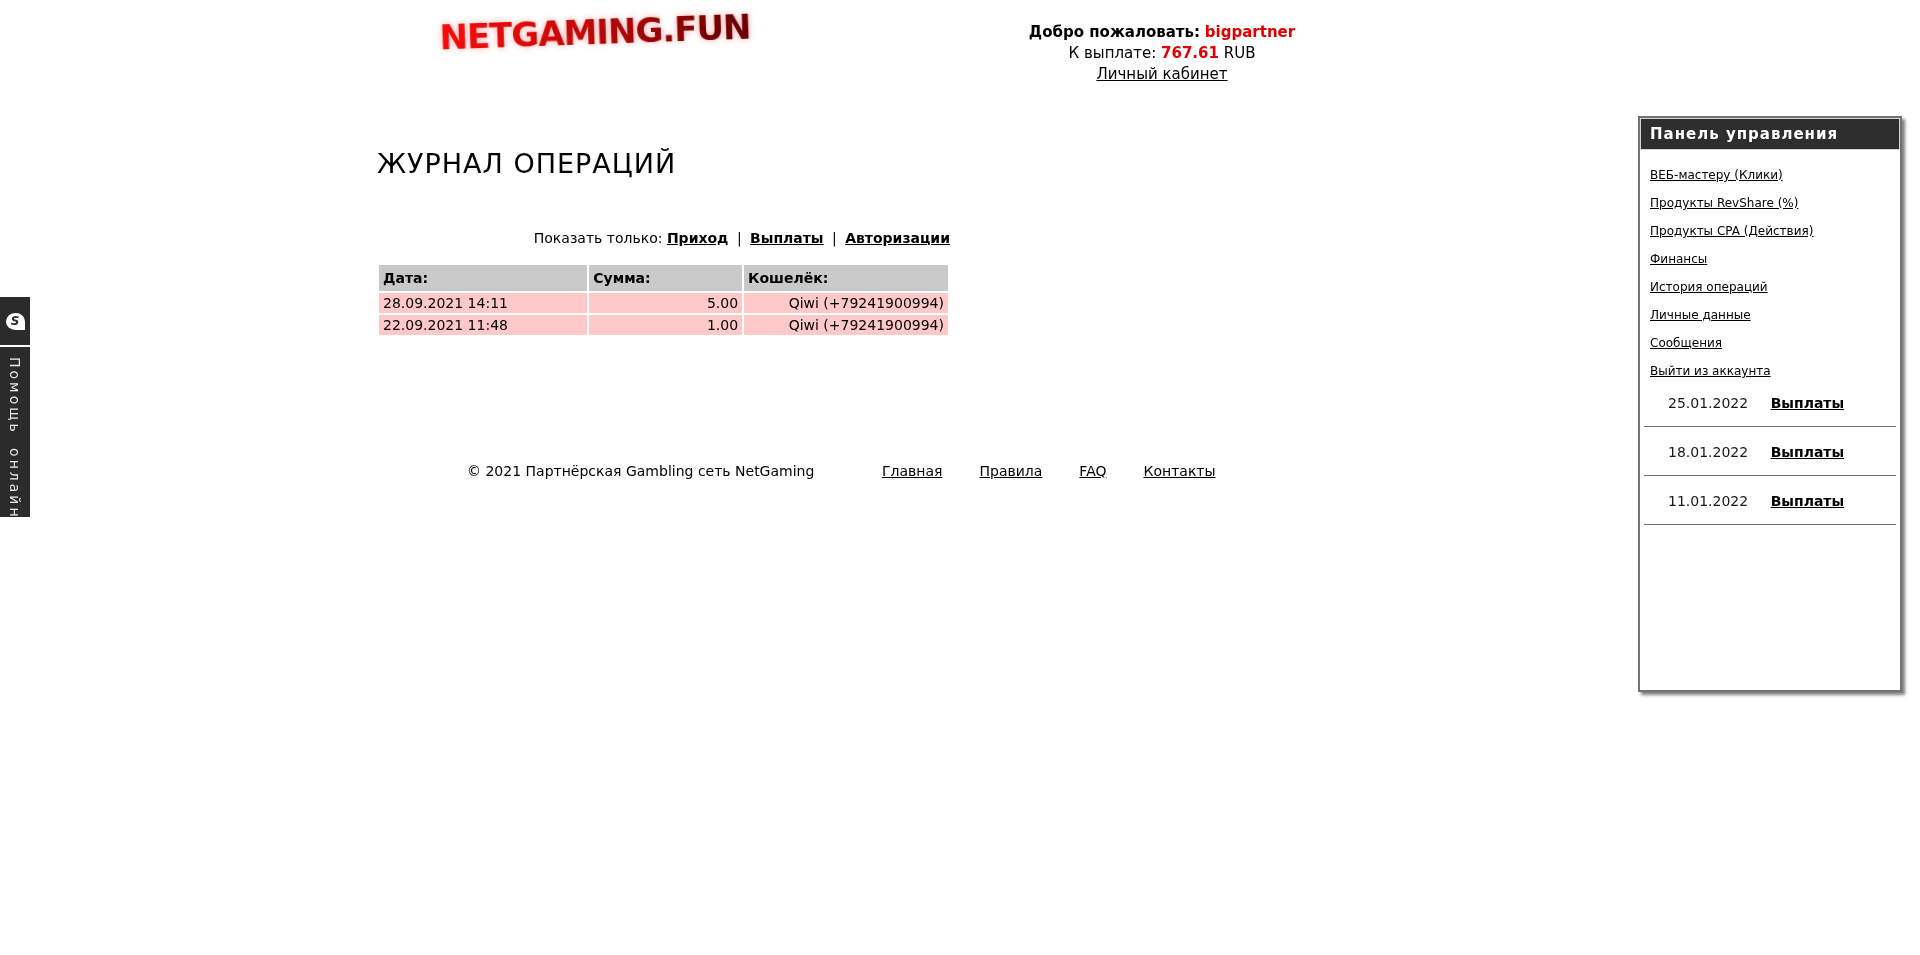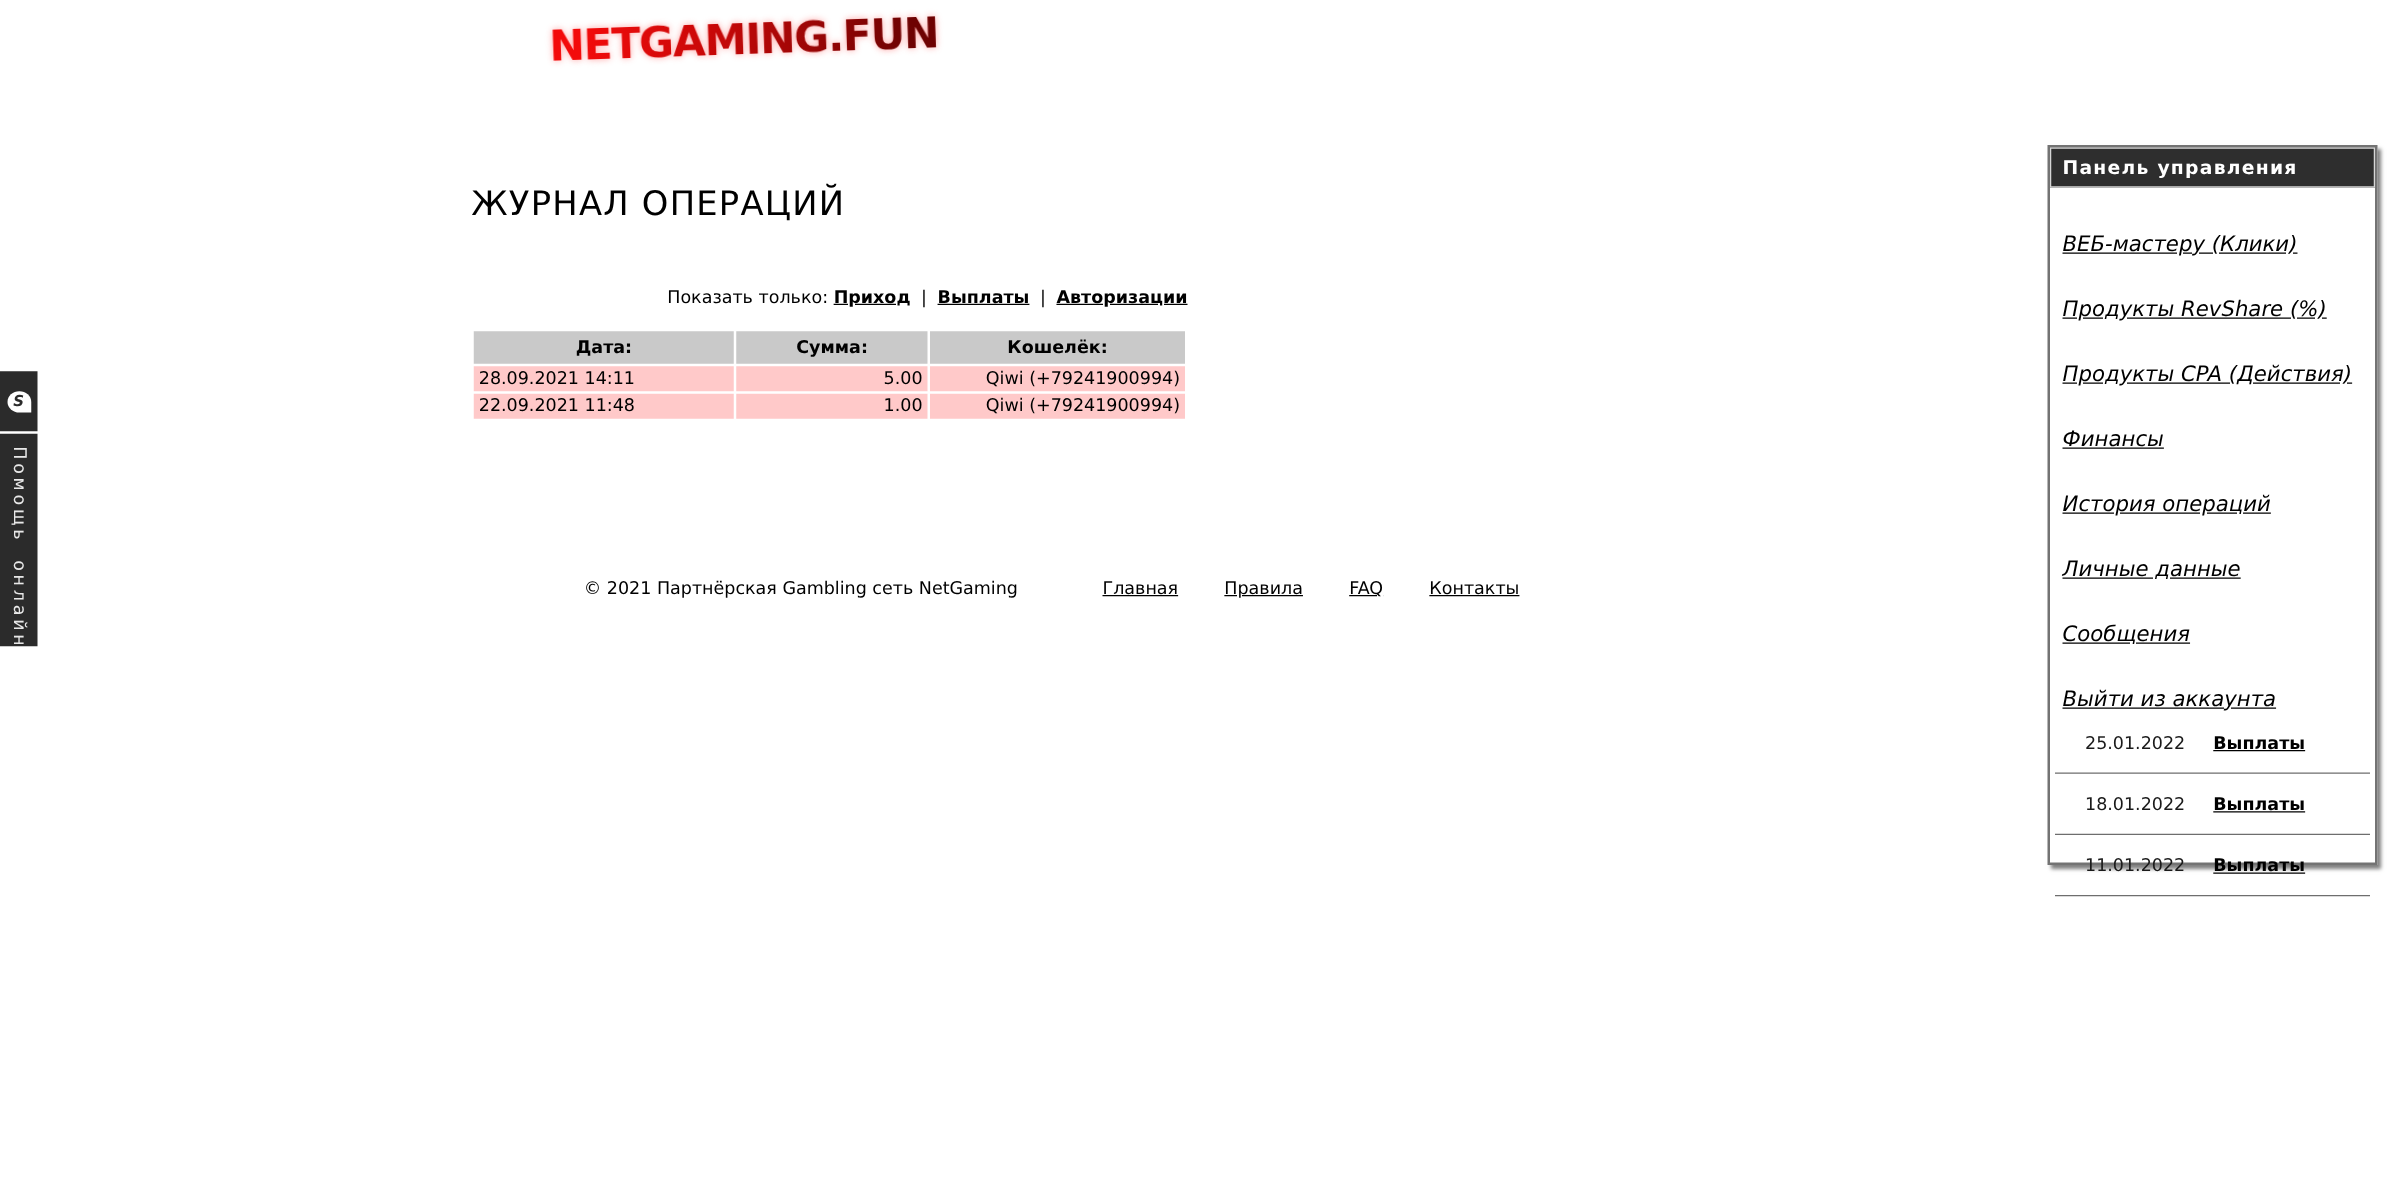--- a/index.html
+++ b/index.html
@@ -59,21 +59,21 @@
 
   .page-title { position: absolute; left: 0; top: 148px; font-size: 27px; font-weight: 400; letter-spacing: 1px; white-space: nowrap; }
 
   .filter { position: absolute; left: 0; top: 230px; width: 573px; text-align: right; font-size: 14px; }
   .filter a { font-weight: bold; text-decoration: underline; cursor: pointer; }
   .filter .sep { margin: 0 4px; }
 
   table.ops { position: absolute; left: 0; top: 263px; width: 573px; border-collapse: separate; border-spacing: 2px; }
   table.ops th {
     background: #c9c9c9; font-size: 14px; font-weight: bold;
-    padding: 5px 4px; text-align: center;
+    padding: 5px 4px; text-align: left;
   }
   table.ops td { background: #ffc9c9; font-size: 14px; padding: 2px 4px; text-align: right; }
   table.ops td.left { text-align: left; }
   .col-date { width: 210px; } .col-sum { width: 154px; } .col-wallet { width: 205px; }
 
   .info-box {
     position: absolute; left: 658px; top: 146px; width: 268px; height: 236px;
     border: 2px solid #000; background: #fff;
     box-shadow: 3px 4px 4px rgba(0,0,0,0.55);
     padding: 22px 14px; text-align: center;
@@ -91,22 +91,22 @@
     position: absolute; left: 1638px; top: 116px; width: 264px; height: 576px;
     background: #fff; border: 2px solid #737373;
     box-shadow: 3px 3px 3px rgba(0,0,0,0.5);
   }
   .side-header {
     background: #2e2e2e; color: #fff; font-weight: bold; font-size: 15px;
     padding: 6px 9px; border: 1px solid #d6d6d6; letter-spacing: 1px;
   }
   .side-links { padding: 4px 0 0 0; }
   .side-links a {
-    display: block; margin: 32px 10px 0 10px; font-size: 17px;
-    text-decoration: underline; cursor: pointer; width: max-content; font-style: italic;
+    display: block; margin: 14px 10px 0 10px; font-size: 12px;
+    text-decoration: underline; cursor: pointer; width: max-content;
   }
   .news-header { margin-top: 39px; }
   .news-item .news-row { padding: 17px 0 0 28px; font-size: 14px; }
   .news-item .news-date { color: #1a1a1a; }
   .news-item .news-row a { font-weight: bold; text-decoration: underline; margin-left: 18px; cursor: pointer; }
   .news-sep { border: 0; border-top: 1px solid #6e6e6e; margin: 15px 4px 0 4px; }
 </style>
 </head>
 <body>
 
@@ -118,20 +118,34 @@
   </div>
   <div class="help-label-box">
     <span>Помощь онлайн</span>
   </div>
 </div>
 
 <div class="main">
 
   <div class="logo">NetGaming.fun</div>
 
+  <div class="welcome">
+    <div>
+      <span class="b">Добро пожаловать:</span>
+      <span class="red">bigpartner</span>
+    </div>
+    <div>
+      <span>К выплате:</span>
+      <span class="red">767.61</span>
+      <span>RUB</span>
+    </div>
+    <div>
+      <a>Личный кабинет</a>
+    </div>
+  </div>
 
   <div class="page-title">ЖУРНАЛ ОПЕРАЦИЙ</div>
 
   <div class="filter">
     <span>Показать только:</span>
     <a>Приход</a>
     <span class="sep">|</span>
     <a>Выплаты</a>
     <span class="sep">|</span>
     <a>Авторизации</a>

